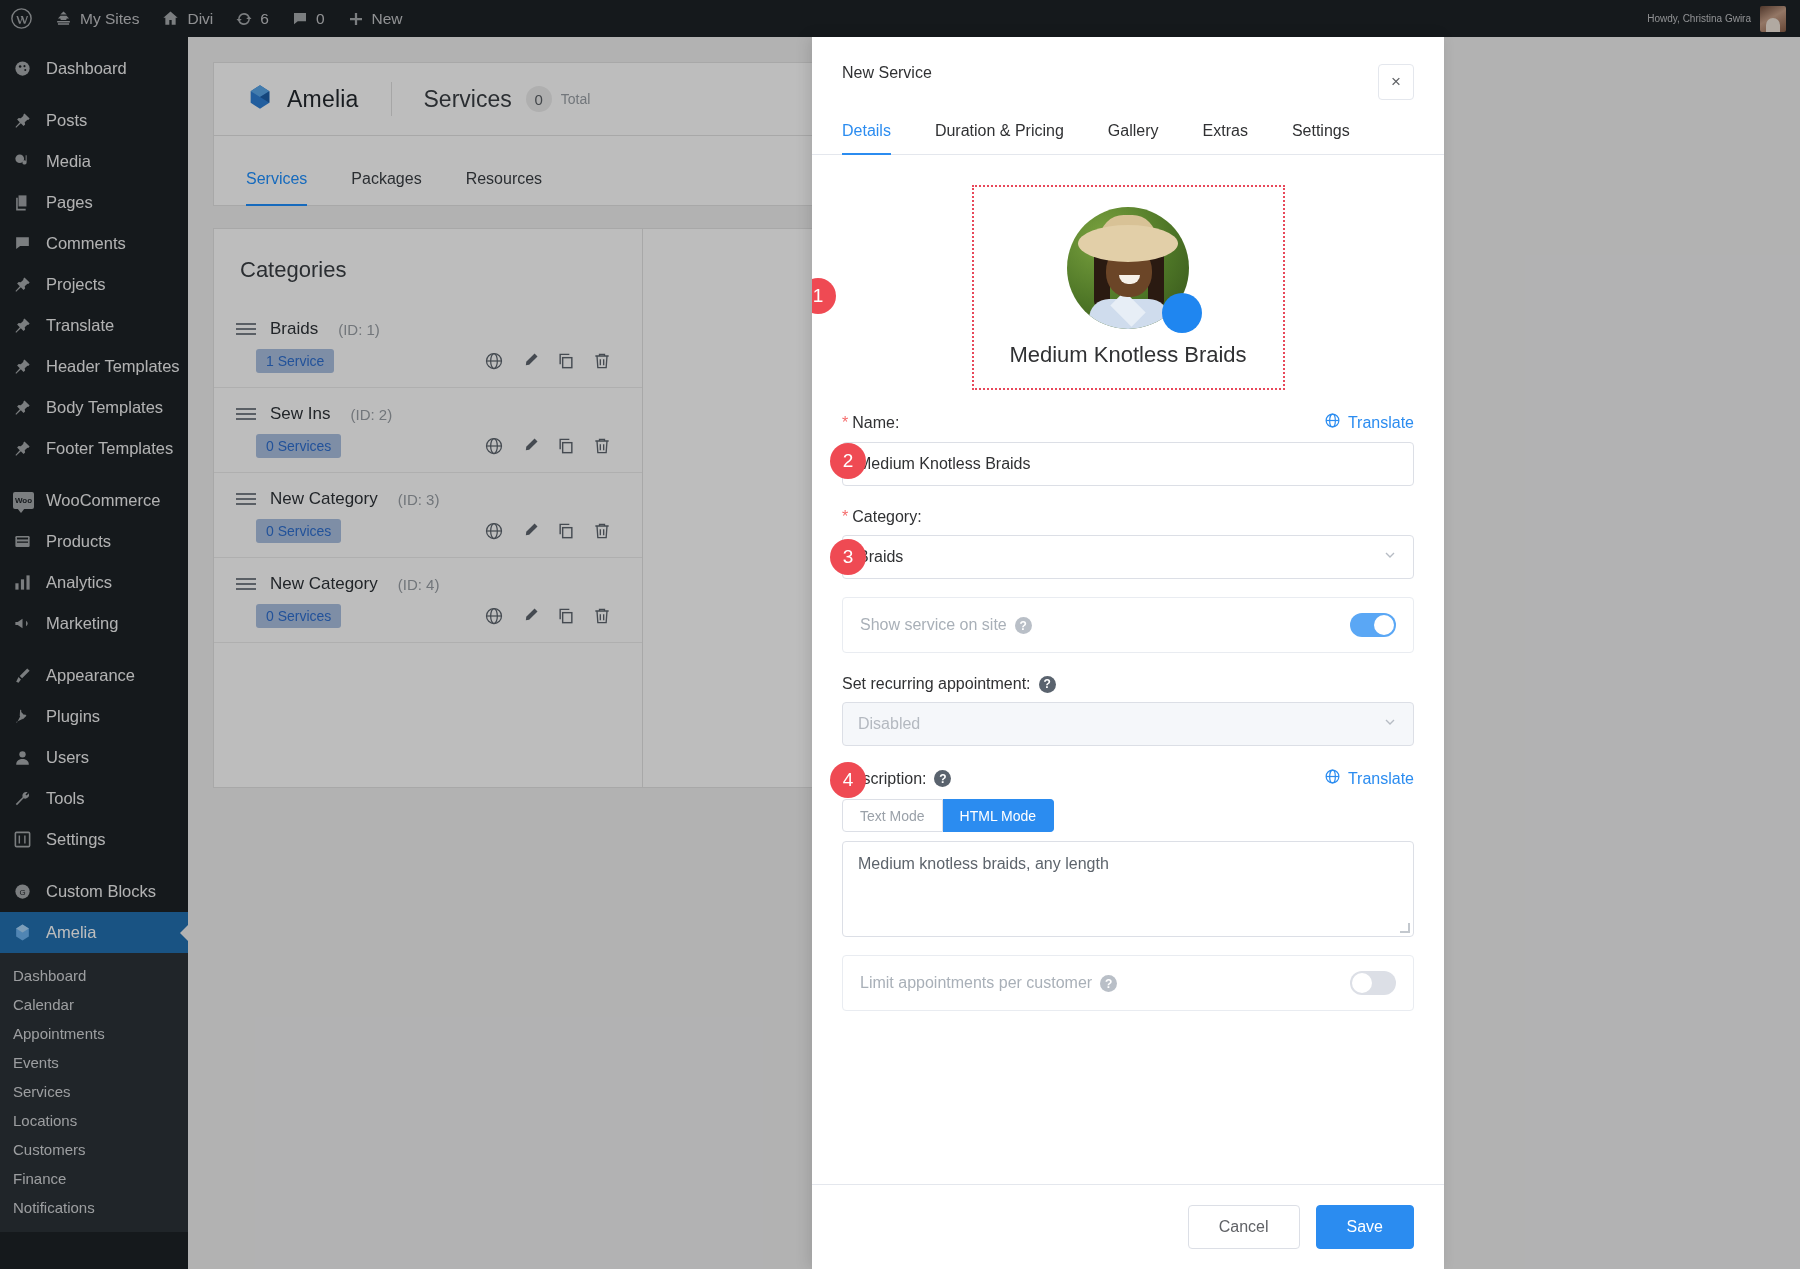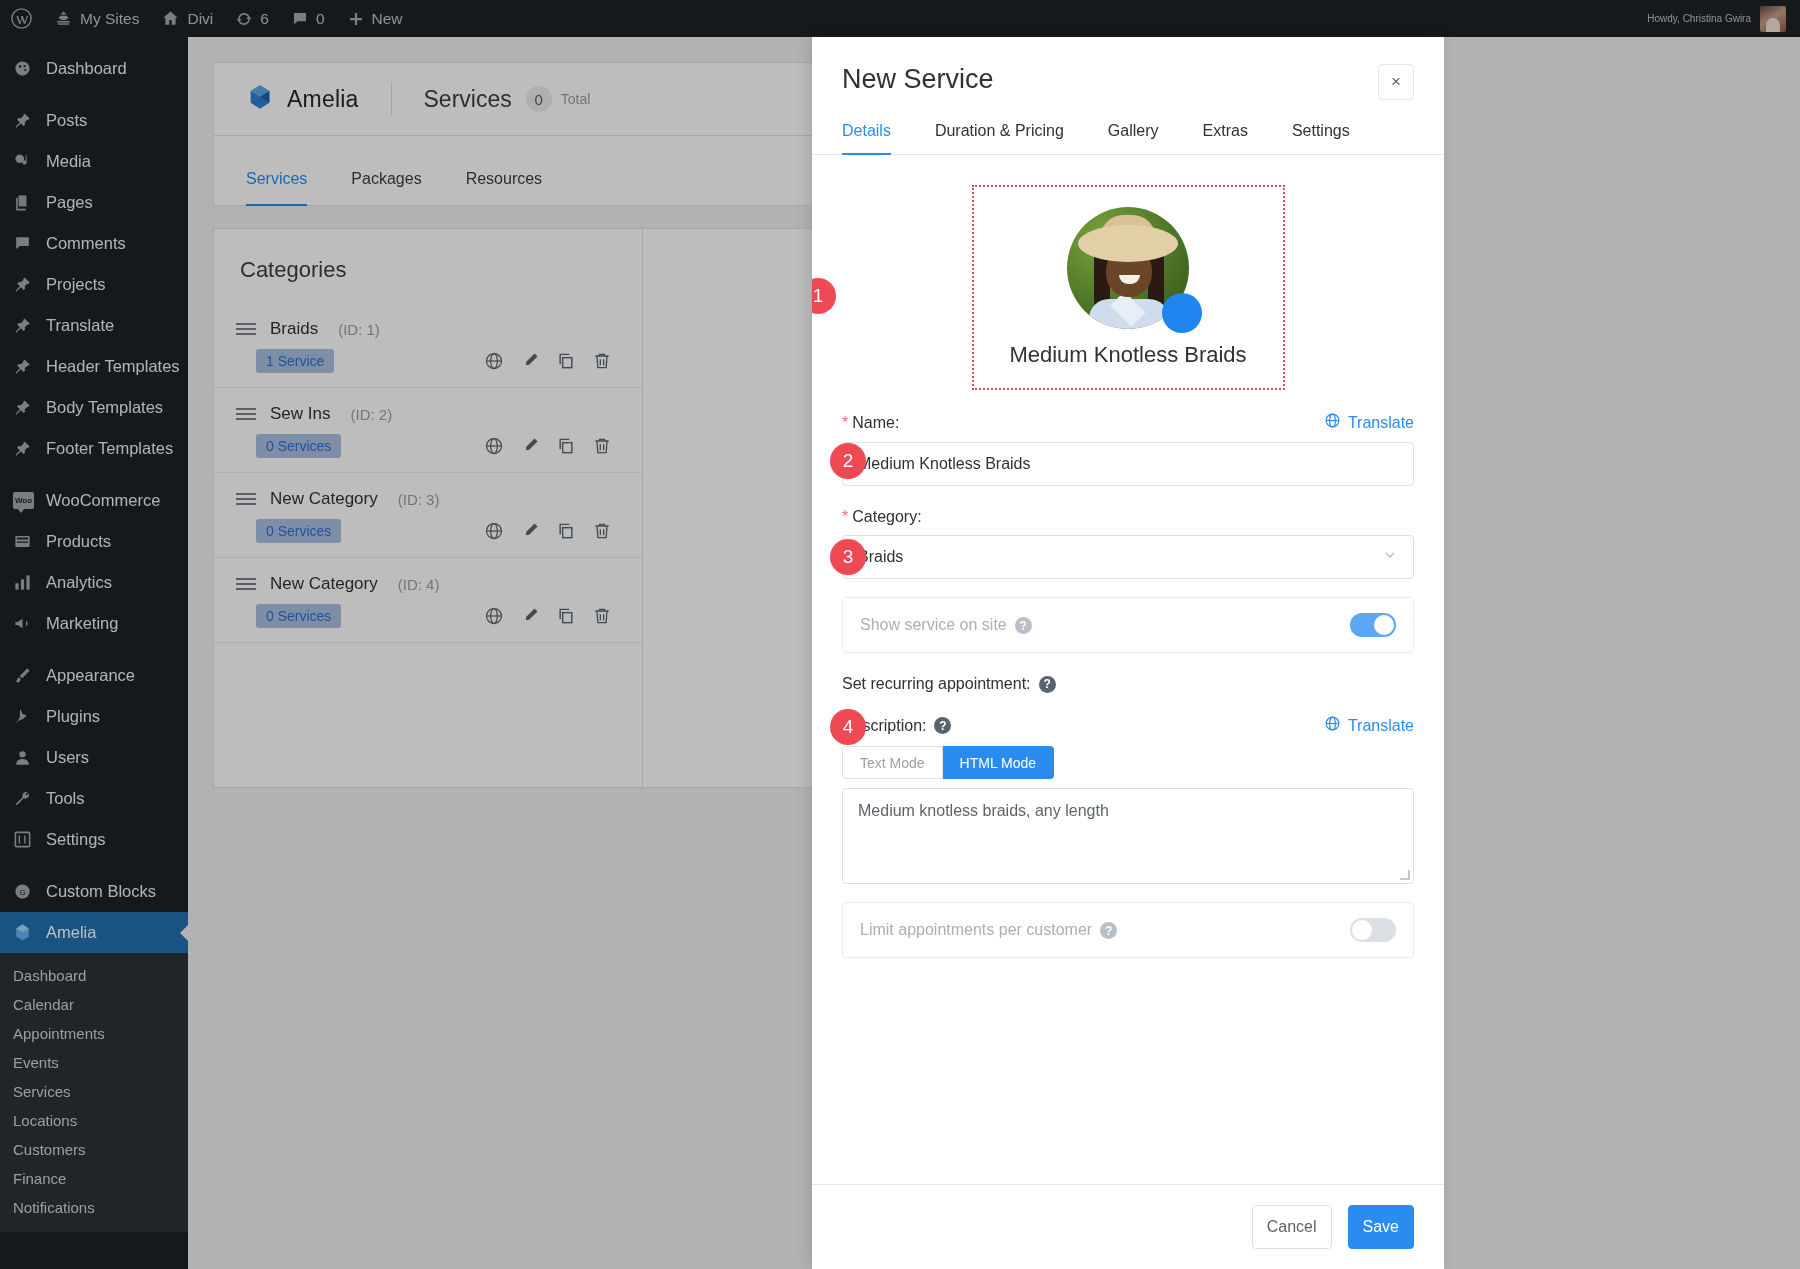--- a/index.html
+++ b/index.html
@@ -162,21 +162,21 @@
 
   
   .drawer {
     position: absolute; top: 37px; right: 0; width: 632px; height: 1232px;
     background: #fff; z-index: 60; display: flex; flex-direction: column;
     box-shadow: -3px 0 14px rgba(0,0,0,.12);
   }
   .drawer-head {
     padding: 27px 30px 0 30px; display: flex; align-items: flex-start;
   }
-  .drawer-title { font-size: 27px; color: #303133; font-weight: normal; }
+  .drawer-title { font-size: 16px; color: #303133; font-weight: normal; }
   .close-btn {
     margin-left: auto; width: 36px; height: 36px; border: 1px solid #e4e7ed;
     border-radius: 4px; background: #fff; color: #606266;
     display: flex; align-items: center; justify-content: center; font-size: 17px;
   }
   .drawer-tabs {
     display: flex; gap: 0; padding: 0 30px; margin-top: 22px;
     border-bottom: 1px solid #e4e7ed;
   }
   .d-tab {
@@ -302,21 +302,21 @@
   .resize-grip {
     position: absolute; right: 3px; bottom: 3px; width: 10px; height: 10px;
     border-right: 2px solid #c3c8ce; border-bottom: 2px solid #c3c8ce;
   }
 
   .drawer-foot {
     border-top: 1px solid #e4e7ed; padding: 20px 30px;
     display: flex; justify-content: flex-end; gap: 16px; background: #fff;
   }
   .btn {
-    height: 44px; padding: 0 14px; border-radius: 4px; font-size: 16px;
+    height: 44px; padding: 0 30px; border-radius: 4px; font-size: 16px;
     display: flex; align-items: center; justify-content: center;
   }
   .btn-cancel { border: 1px solid #dcdfe6; color: #606266; background: #fff; }
   .btn-save { background: #2b8cf0; color: #fff; border: 1px solid #2b8cf0; }
 </style>
 </head>
 <body>
 
 <div class="screen">
 
@@ -898,20 +898,28 @@
         <span class="switch on">
             <span class="knob"></span>
           </span>
       </div>
 
       <div class="form-row">
         <div class="lbl-row">
           <span class="flabel">Set recurring appointment:</span>
           <span class="help-ico">?</span>
         </div>
+        <div class="inp disabled">
+          <span>Disabled</span>
+          <span class="chev">
+            <svg width="16" height="16" viewBox="0 0 24 24" fill="none" stroke="currentColor" stroke-width="2">
+                <path d="M6 9l6 6 6-6"></path>
+              </svg>
+          </span>
+        </div>
       </div>
 
       <div class="form-row">
         <div class="badge-num" style="left:-12px; top:-6px;">4</div>
         <div class="lbl-row">
           <span class="flabel">Description:</span>
           <span class="help-ico">?</span>
           <span class="translate">
             <span><svg width="17" height="17" viewBox="0 0 24 24" fill="none" stroke="currentColor" stroke-width="1.7">
                   <circle cx="12" cy="12" r="9"></circle>

